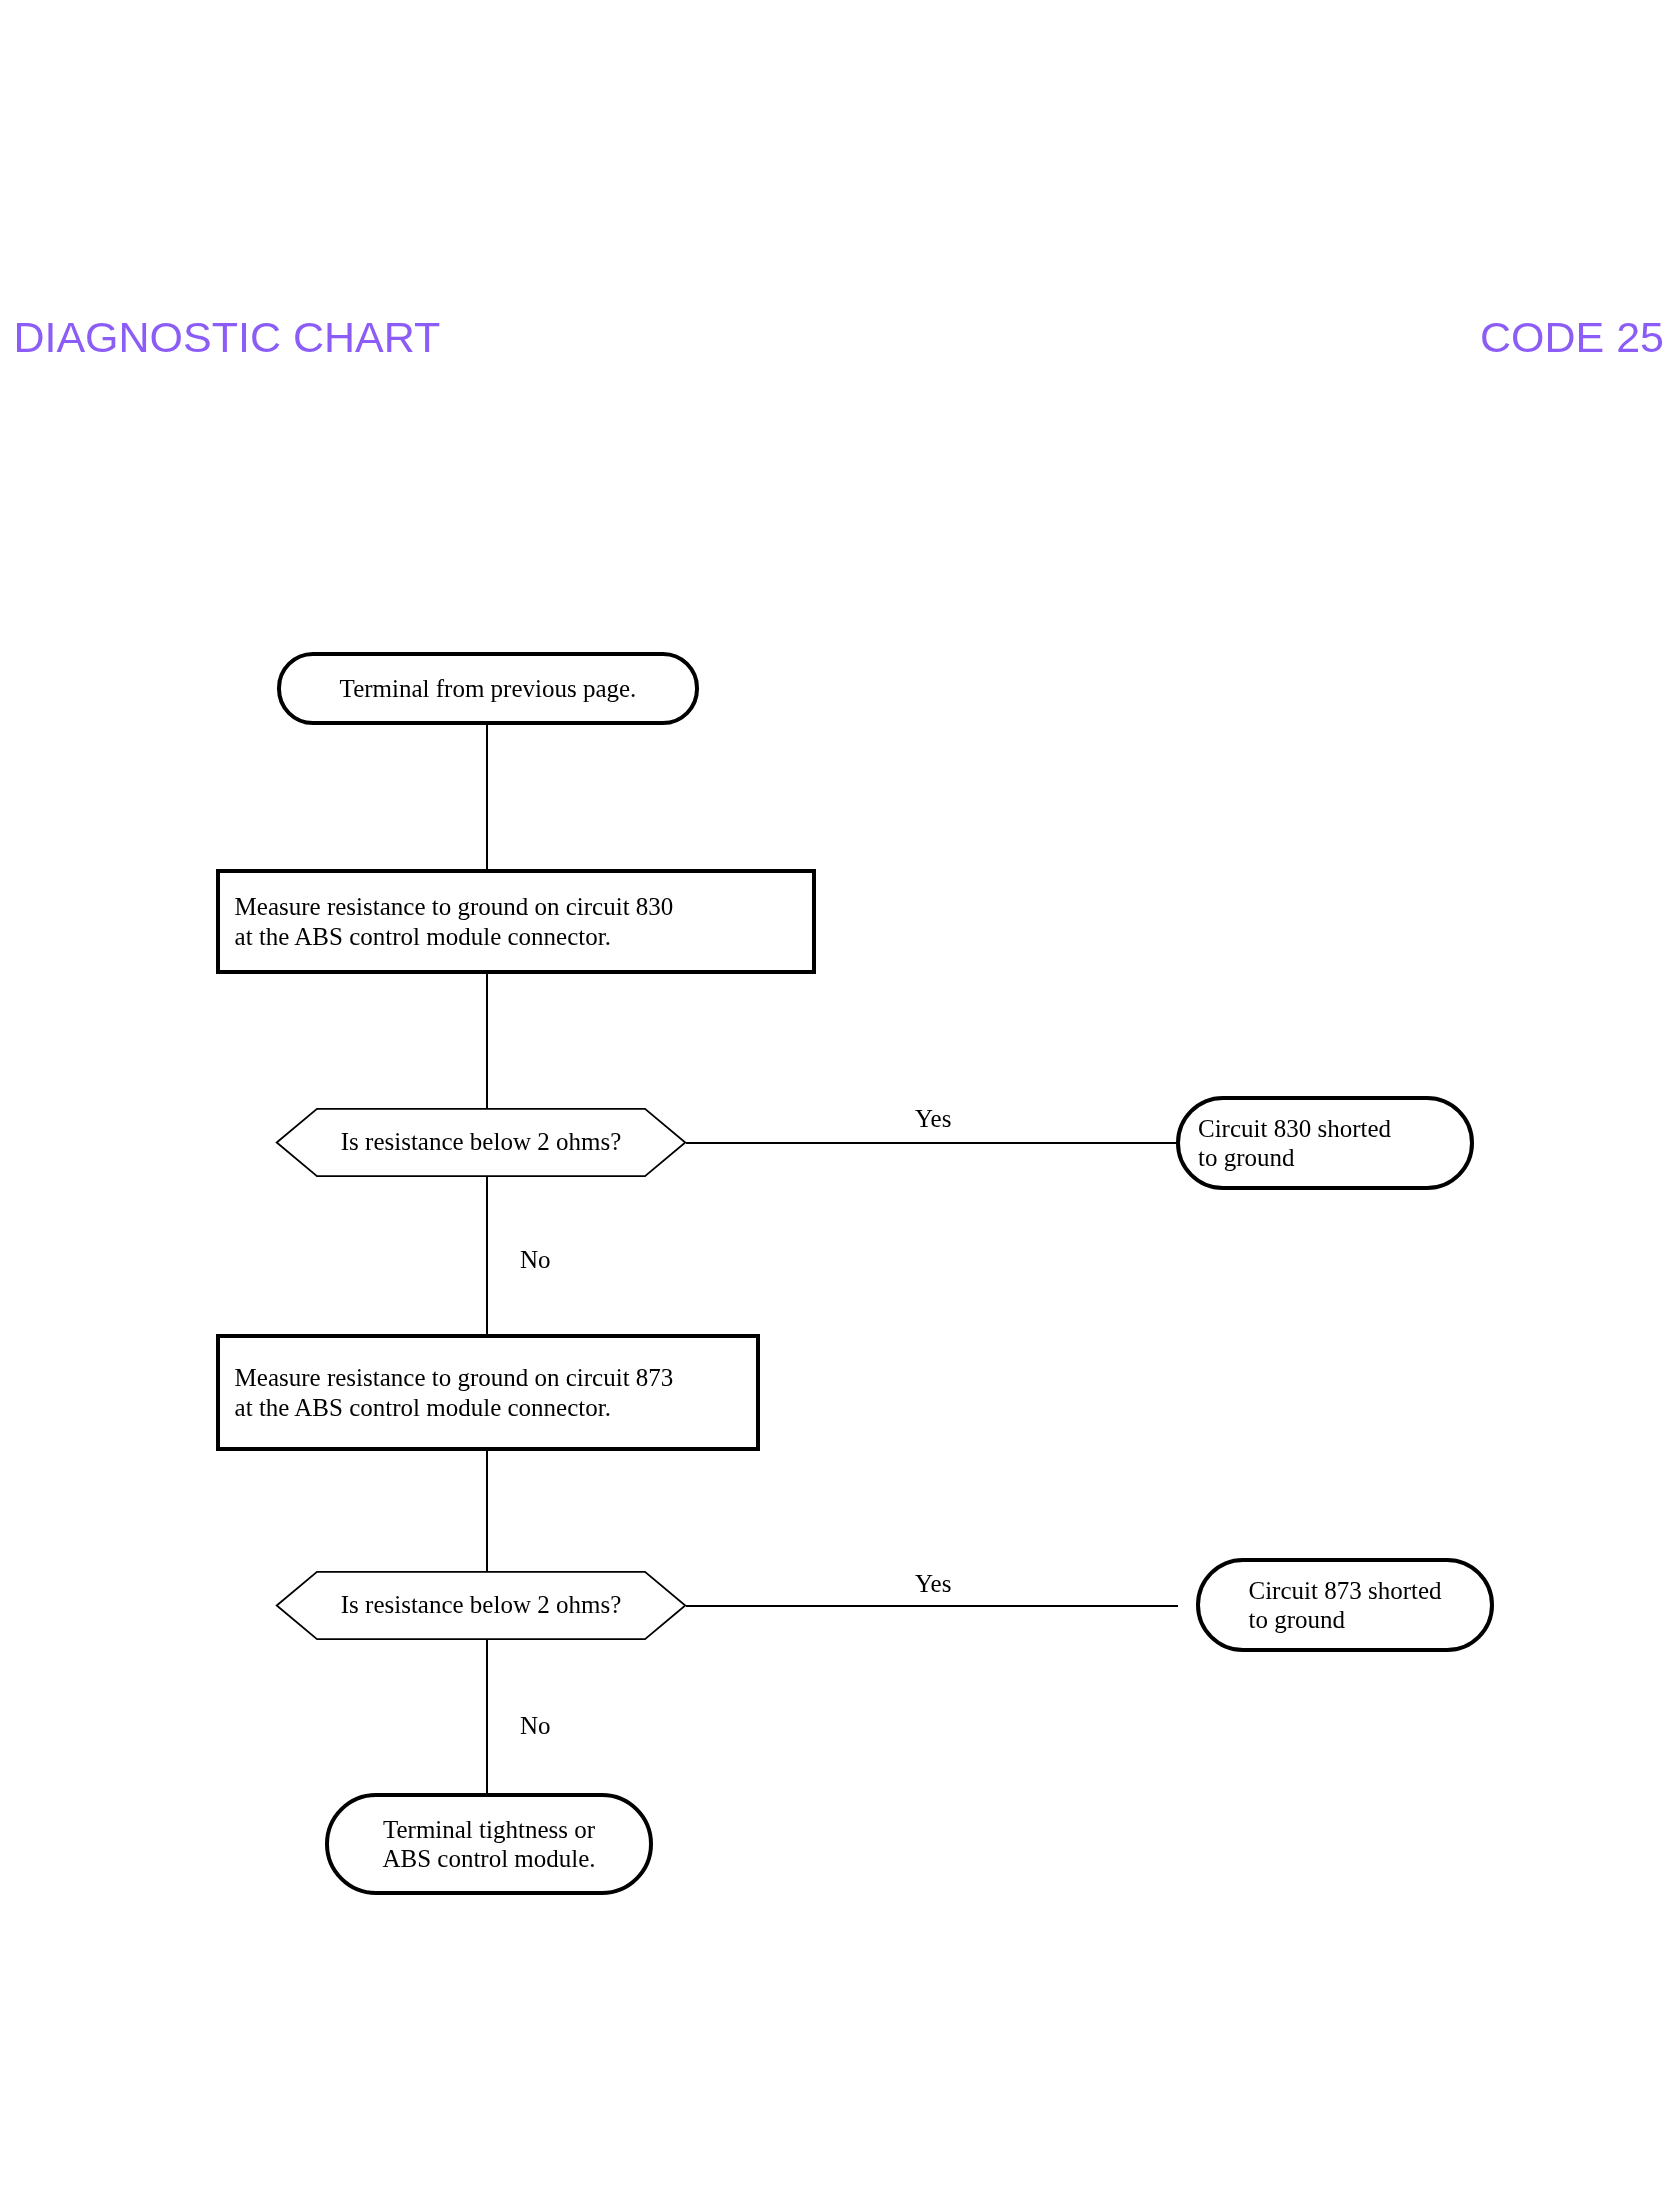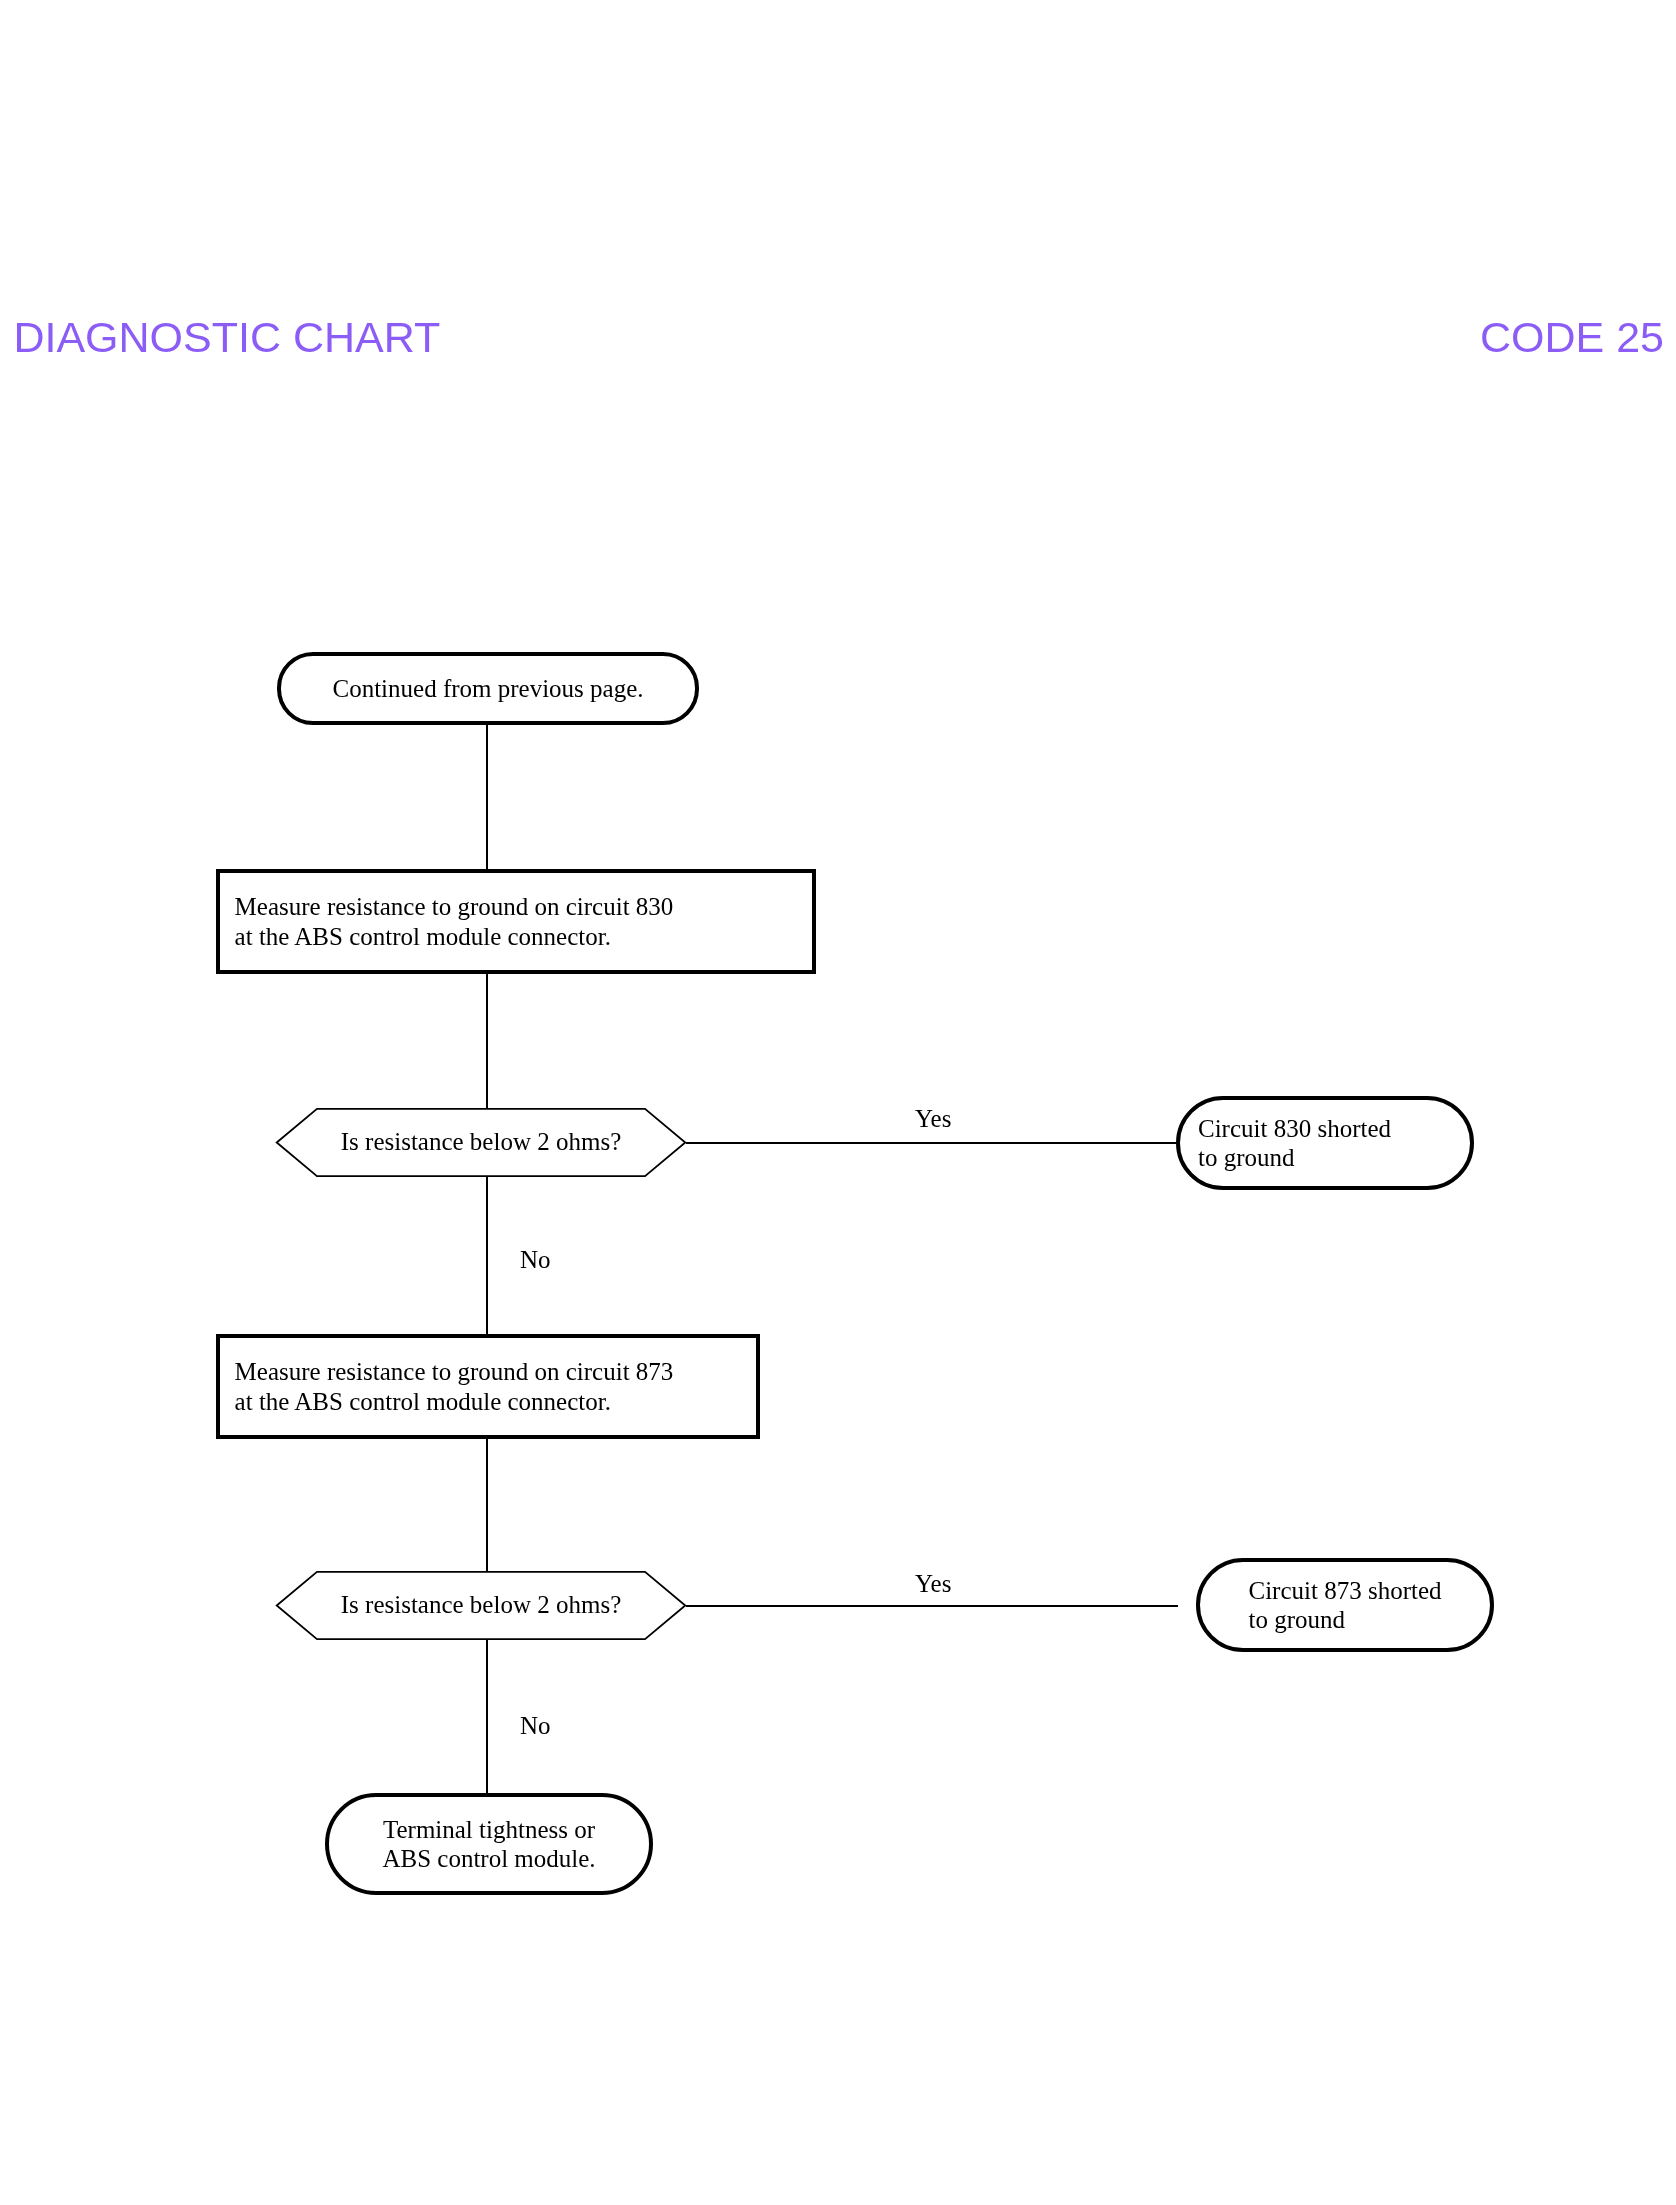--- a/index.html
+++ b/index.html
@@ -130,21 +130,21 @@
 
   <div class="edge-label" style="left:915px; top:1106px;">Yes</div>
 
   <div class="edge-label" style="left:520px; top:1247px;">No</div>
 
   <div class="edge-label" style="left:915px; top:1571px;">Yes</div>
 
   <div class="edge-label" style="left:520px; top:1713px;">No</div>
 
   <div class="stadium center" style="left:277px; top:652px; width:422px; height:73px; border-radius:36px;">
-    <span class="txt">Continued from previous page.</span>
+    <span class="txt">Terminal from previous page.</span>
   </div>
 
   <div class="procbox" style="left:216px; top:869px; width:600px; height:105px;">
     <span class="txt">
       <span>Measure resistance to ground on circuit 830</span><br>
       <span>at the ABS control module connector.</span>
     </span>
   </div>
 
   <div class="hexwrap" style="left:275px; top:1108px; width:412px; height:69px;">
@@ -154,21 +154,21 @@
     <div class="hextext">Is resistance below 2 ohms?</div>
   </div>
 
   <div class="stadium left" style="left:1176px; top:1096px; width:298px; height:94px; border-radius:47px;">
     <span class="txt">
       <span>Circuit 830 shorted</span><br>
       <span>to ground</span>
     </span>
   </div>
 
-  <div class="procbox" style="left:216px; top:1334px; width:544px; height:105px;">
+  <div class="procbox" style="left:216px; top:1334px; width:544px; height:117px;">
     <span class="txt">
       <span>Measure resistance to ground on circuit 873</span><br>
       <span>at the ABS control module connector.</span>
     </span>
   </div>
 
   <div class="hexwrap" style="left:275px; top:1571px; width:412px; height:69px;">
     <svg width="412" height="69" viewBox="0 0 678 114">
       <polygon points="1.5,57 68,1.5 610,1.5 676.5,57 610,112.5 68,112.5" fill="#ffffff" stroke="#000000" stroke-width="3"></polygon>
     </svg>

